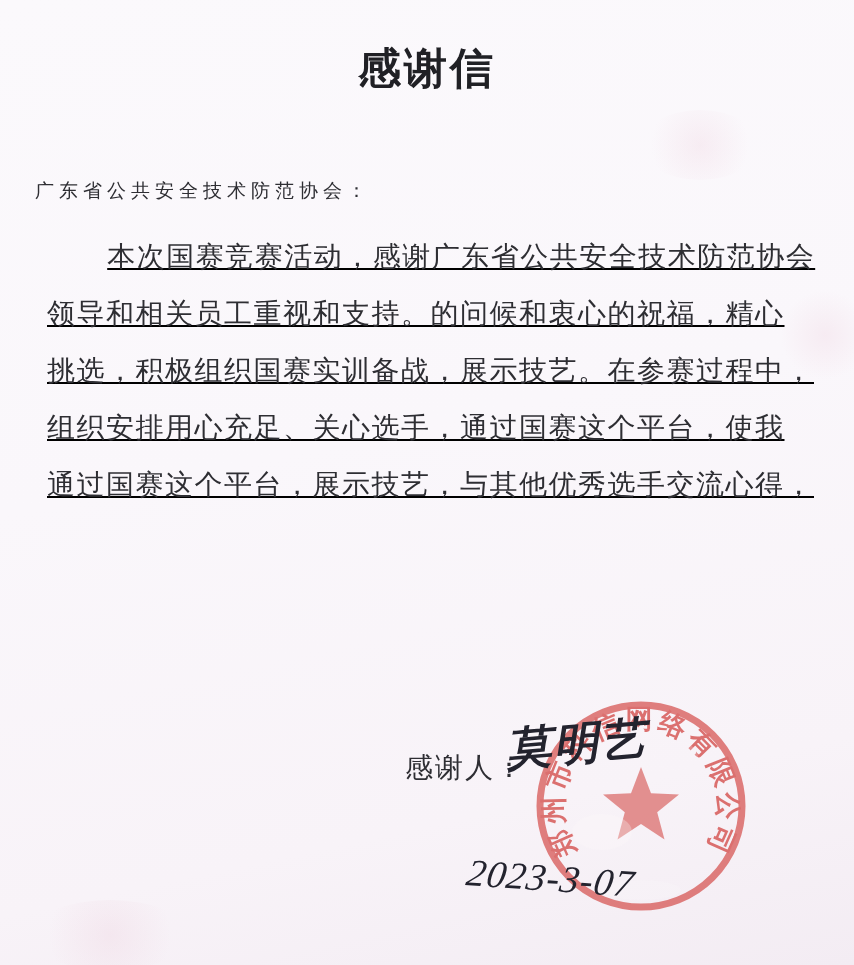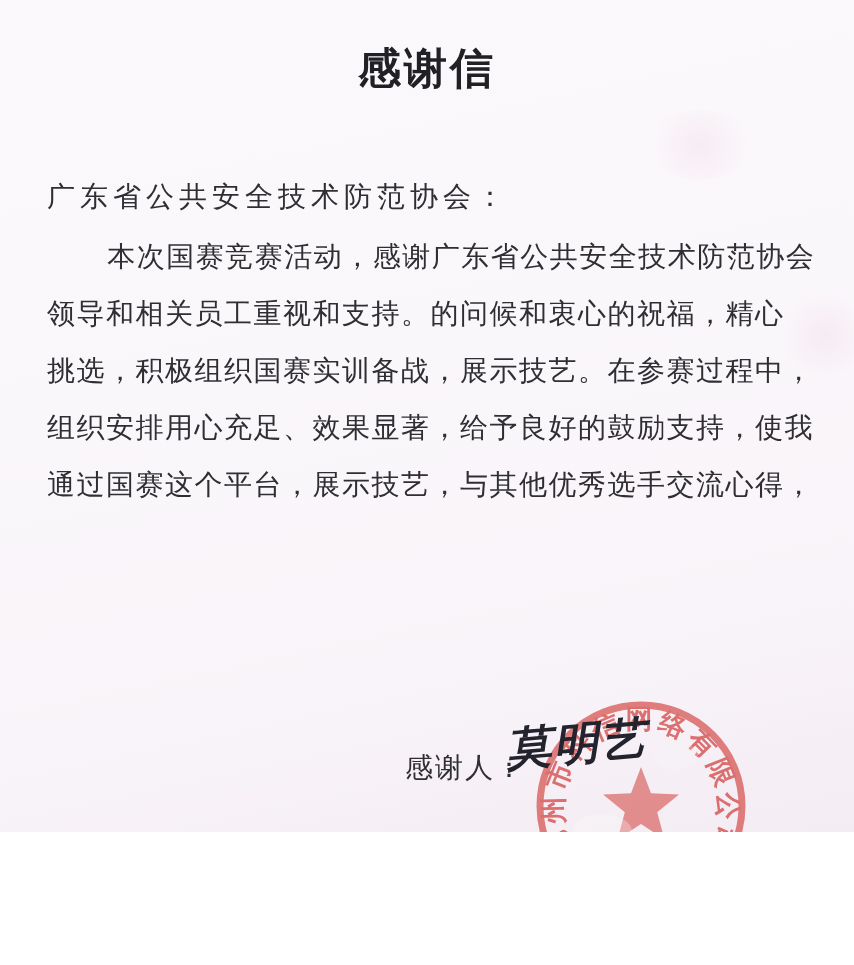--- a/index.html
+++ b/index.html
@@ -4,46 +4,46 @@
 <style>
   html,body{margin:0;padding:0;}
   body{
     width:854px;height:965px;
     font-family:"Liberation Serif","DejaVu Serif",serif;
     background:#fff;
     overflow:hidden;
   }
   .page{
     position:relative;
-    width:854px;height:832px;
+    width:854px;height:965px;
     background:linear-gradient(168deg,#fbf9fc 0%,#faf7fb 45%,#f8f3f8 80%,#f3ecf3 100%);
     overflow:hidden;
   }
   .smudge{
     position:absolute;border-radius:50%;
     background:radial-gradient(circle,rgba(231,188,206,.20),rgba(231,188,206,0) 70%);
     pointer-events:none;
   }
   .sm1{left:640px;top:110px;width:120px;height:70px;}
   .sm2{left:780px;top:290px;width:90px;height:90px;}
   .sm3{left:30px;top:900px;width:160px;height:70px;}
 
   .title{
     position:absolute;left:0;right:0;top:40px;
     margin:0;text-align:center;
     font-size:43px;font-weight:700;letter-spacing:3px;
     color:#202025;
   }
   .salutation{
-    position:absolute;left:47px;top:178px;
-    font-size:28px;letter-spacing:5px;color:#2e2e33;
+    position:absolute;left:35px;top:178px;
+    font-size:19px;letter-spacing:5px;color:#2e2e33;
     white-space:nowrap;
   }
   .body-lines{
-    position:absolute;left:47px;top:228px;width:780px;
+    position:absolute;left:47px;top:228px;width:780px;text-decoration:underline;
   }
   .body-lines p{
     margin:0;height:57px;line-height:57px;
     font-size:28px;letter-spacing:1.5px;color:#2e2e33;
     white-space:nowrap;
   }
   .body-lines p:first-child{text-indent:2.15em;}
 
   .sig-label{
     position:absolute;left:405px;
@@ -85,21 +85,21 @@
   <div class="smudge sm3"></div>
 
   <h1 class="title">感谢信</h1>
 
   <div class="salutation">广东省公共安全技术防范协会：</div>
 
   <div class="body-lines">
       <p>本次国赛竞赛活动，感谢广东省公共安全技术防范协会</p>
       <p>领导和相关员工重视和支持。的问候和衷心的祝福，精心</p>
       <p>挑选，积极组织国赛实训备战，展示技艺。在参赛过程中，</p>
-      <p>组织安排用心充足、效果显著，给予良好的鼓励支持，使我</p>
+      <p>组织安排用心充足、关心选手，通过国赛这个平台，使我</p>
       <p>通过国赛这个平台，展示技艺，与其他优秀选手交流心得，</p>
     </div>
 
   <div class="sig-label sig-thanks">感谢人：</div>
 
   <svg class="seal-svg" width="854" height="965" viewBox="0 0 854 965" xmlns="http://www.w3.org/2000/svg" xmlns:xlink="http://www.w3.org/1999/xlink">
     <defs>
       <path id="sealArc" d="M 585.8 861.2 A 78 78 0 1 1 696.2 861.2" fill="none"></path>
     </defs>
     <g opacity="0.80">

